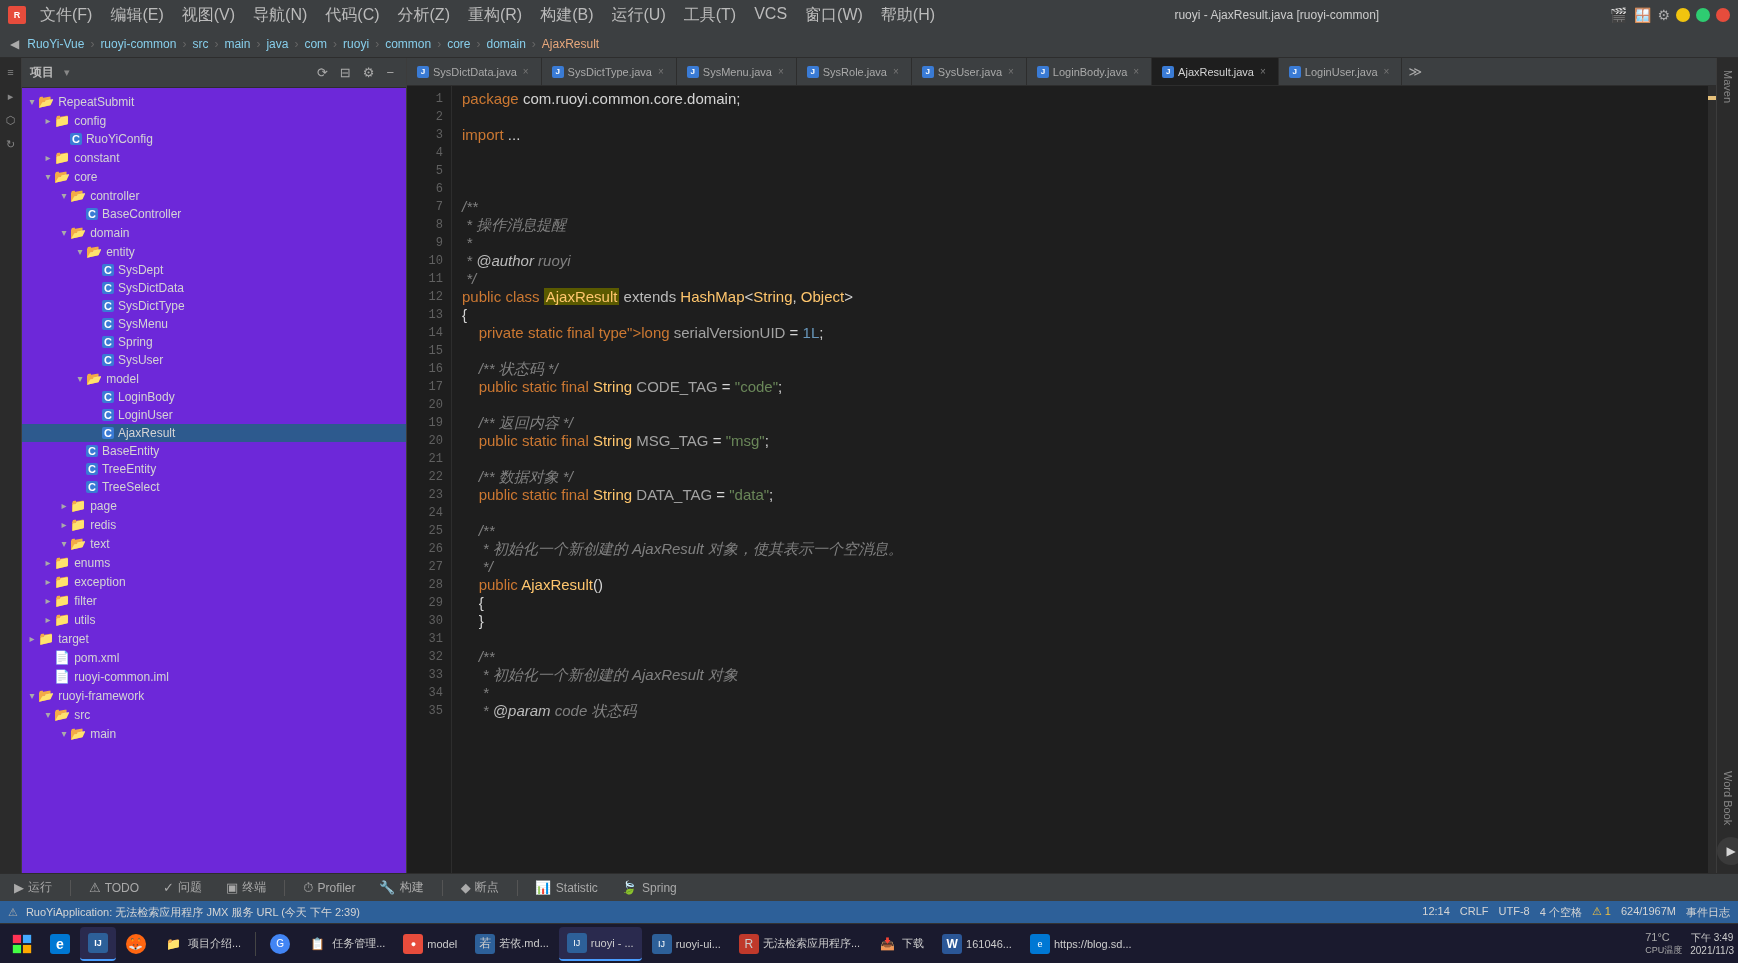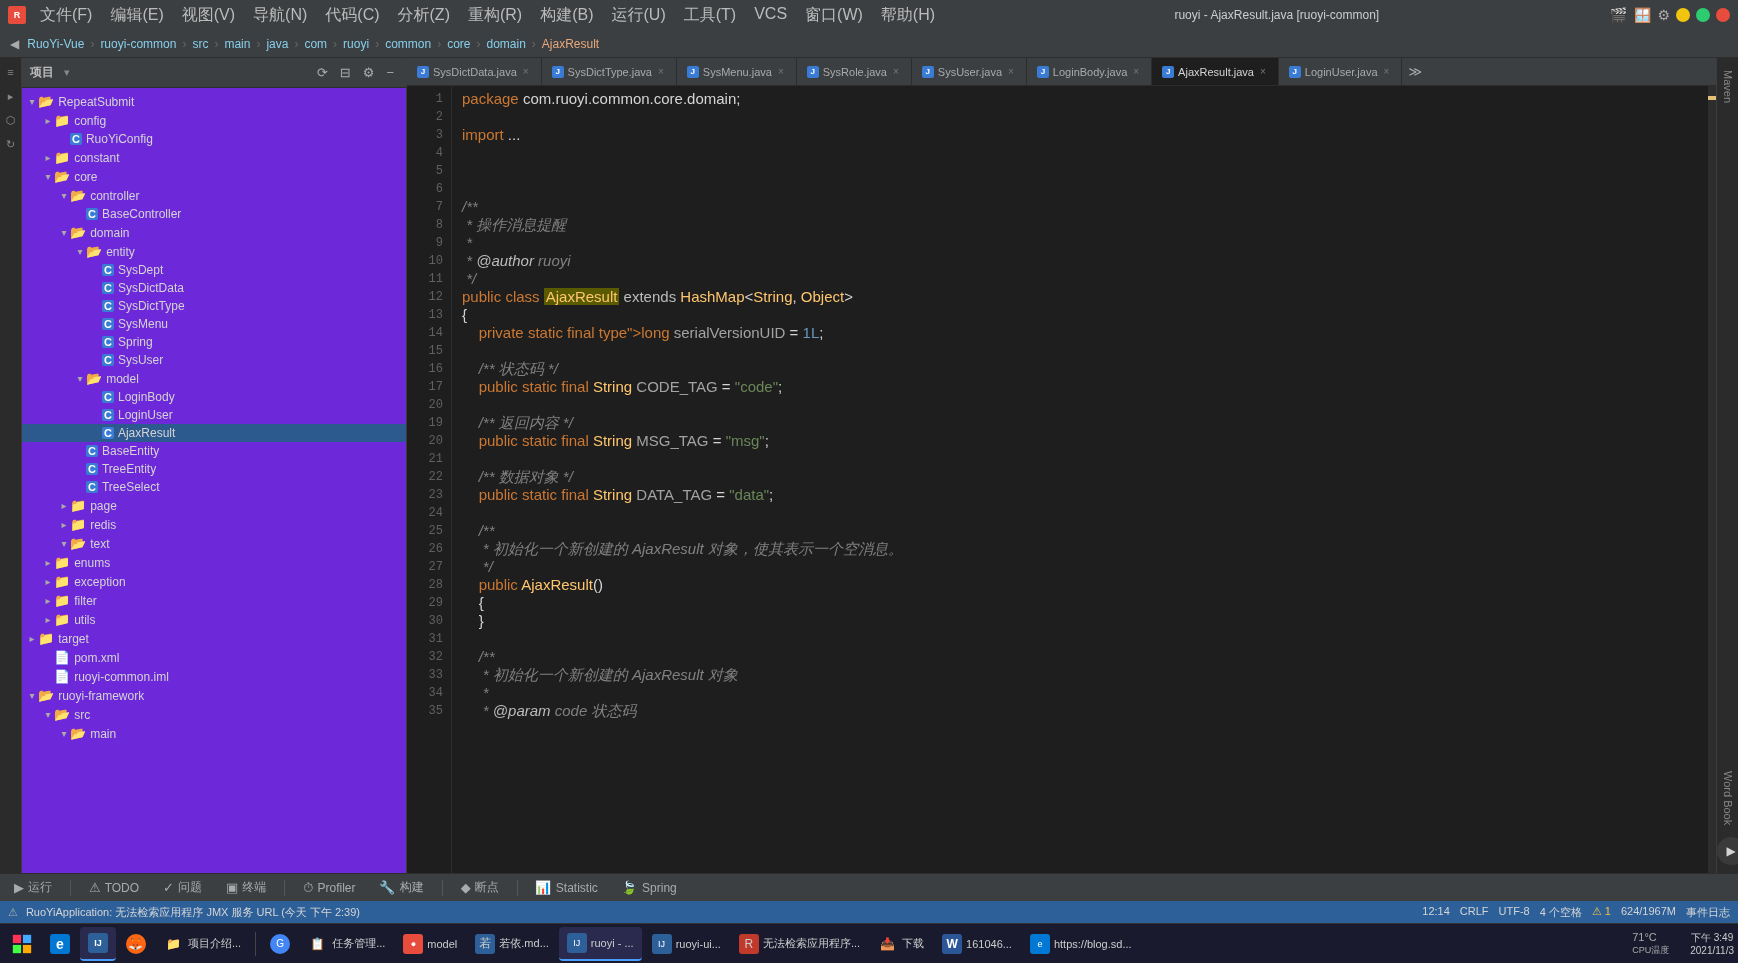--- a/index.html
+++ b/index.html
@@ -91,21 +91,21 @@
     .status-warn { color: #f0c040; }
 
     
     .taskbar { background: #1a1a2e; height: 40px; display: flex; align-items: center; padding: 0 4px; gap: 2px; flex-shrink: 0; border-top: 1px solid #333; }
     .taskbar-start { width: 36px; height: 36px; display: flex; align-items: center; justify-content: center; cursor: pointer; }
     .taskbar-start svg { width: 22px; height: 22px; }
     .taskbar-item { display: flex; align-items: center; gap: 4px; padding: 0 8px; height: 34px; border-radius: 4px; cursor: pointer; font-size: 11px; color: #ccc; }
     .taskbar-item.active { background: #2a2a4e; border-bottom: 2px solid #4a9eff; }
     .taskbar-icon { width: 20px; height: 20px; border-radius: 3px; display: flex; align-items: center; justify-content: center; font-size: 12px; }
     .taskbar-sep { width: 1px; height: 24px; background: #444; margin: 0 4px; }
-    .taskbar-right { margin-left: auto; display: flex; align-items: center; gap: 21px; color: #aaa; font-size: 11px; }
+    .taskbar-right { margin-left: auto; display: flex; align-items: center; gap: 8px; color: #aaa; font-size: 11px; }
     .taskbar-time { display: flex; flex-direction: column; align-items: center; font-size: 10px; color: #ccc; }
 
     
     .side-strip { width: 22px; background: #2b2b2b; display: flex; flex-direction: column; align-items: center; padding: 8px 0; gap: 8px; border-right: 1px solid #3c3c3c; flex-shrink: 0; }
     .side-strip-icon { width: 16px; height: 16px; color: #888; font-size: 11px; cursor: pointer; text-align: center; }
 
     .warning-strip { width: 8px; background: #2d2d2d; flex-shrink: 0; }
 
     
     .right-tabs { width: 22px; background: #2b2b2b; display: flex; flex-direction: column; align-items: center; padding: 4px 0; border-left: 1px solid #3c3c3c; flex-shrink: 0; }

